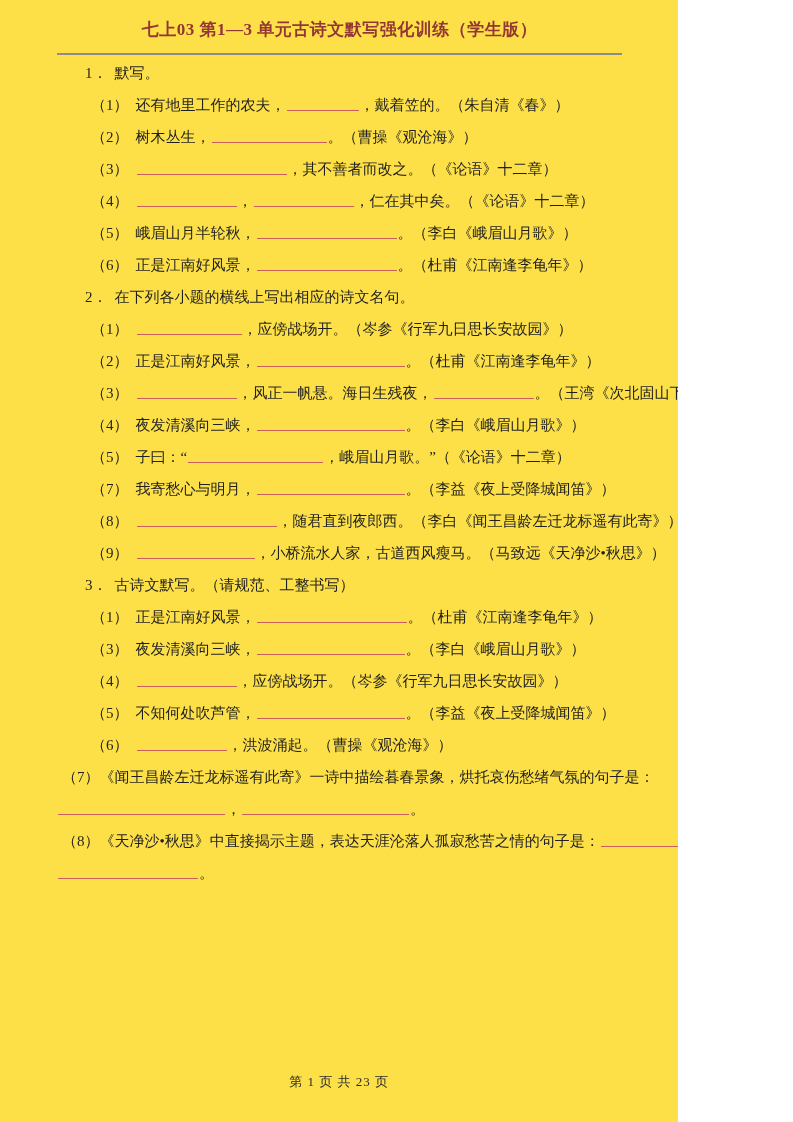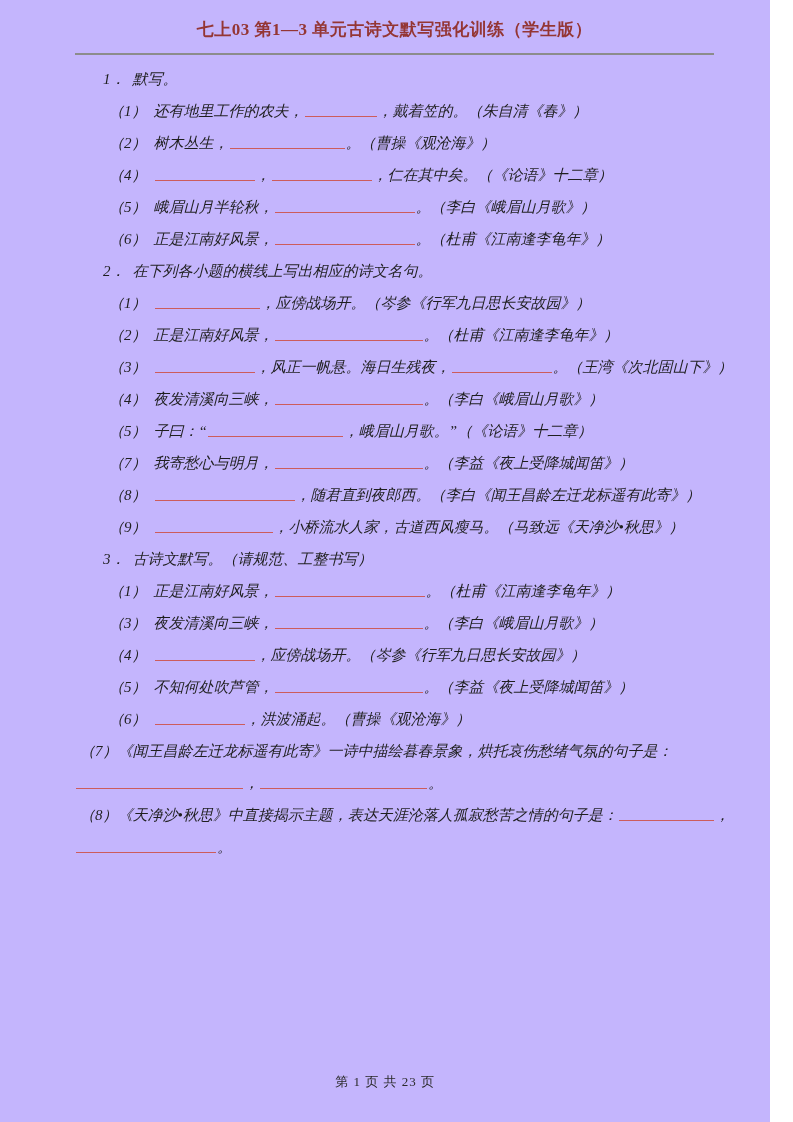--- a/index.html
+++ b/index.html
@@ -1,38 +1,38 @@
 <!DOCTYPE html>
 <html style="--accent: #943634; --blank: #cd5c5c;"><head>
 <meta charset="utf-8">
 <style>
   html,body{margin:0;padding:0;background:#fff;}
   .page{
     position:relative;
-    width:770px;height:1122px;
-    background:#c4b5fd;
+    width:678px;height:1122px;
+    background:#fde047;
     box-sizing:border-box;
-    padding:16px 56px 0 75px;
+    padding:16px 56px 0 57px;
     font-family:"Liberation Serif","DejaVu Serif",serif;
     color:#1f1f1f;
     overflow:hidden;
   }
   .title{
     text-align:center;
     font-weight:bold;
     font-size:17px;
     line-height:28px;
     color:var(--accent,#943634);
     letter-spacing:.5px;
   }
   .rule{
     border-bottom:2px solid #8c8c8c;
     margin-top:9px;
   }
-  .content{margin-top:8px;font-style:italic;}
+  .content{margin-top:2px;}
   .line{
     font-size:15px;
     line-height:32px;
     white-space:nowrap;
   }
   .stem{padding-left:28px;}
   .num{margin-right:7px;}
   .item{padding-left:34px;}
   .item.tight{padding-left:5px;}
   .item .label{margin-right:7px;}
@@ -59,20 +59,21 @@
 <body>
 
 <div class="page">
   <div class="title">七上03 第1—3 单元古诗文默写强化训练（学生版）</div>
   <div class="rule"></div>
   <div class="content" id="content">
       <div class="question">
         <div class="line stem"><span class="num">1．</span><span>默写。</span></div>
         <div class="line item"><span class="label">（1）</span><span>还有地里工作的农夫，</span><span class="blank" style="width: 72px;"></span><span>，戴着笠的。（朱自清《春》）</span></div>
         <div class="line item"><span class="label">（2）</span><span>树木丛生，</span><span class="blank" style="width: 115px;"></span><span>。（曹操《观沧海》）</span></div>
+        <div class="line item"><span class="label">（3）</span><span class="blank" style="width: 150px;"></span><span>，其不善者而改之。（《论语》十二章）</span></div>
         <div class="line item"><span class="label">（4）</span><span class="blank" style="width: 100px;"></span><span>，</span><span class="blank" style="width: 100px;"></span><span>，仁在其中矣。（《论语》十二章）</span></div>
         <div class="line item"><span class="label">（5）</span><span>峨眉山月半轮秋，</span><span class="blank" style="width: 140px;"></span><span>。（李白《峨眉山月歌》）</span></div>
         <div class="line item"><span class="label">（6）</span><span>正是江南好风景，</span><span class="blank" style="width: 140px;"></span><span>。（杜甫《江南逢李龟年》）</span></div>
       </div>
       <div class="question">
         <div class="line stem"><span class="num">2．</span><span>在下列各小题的横线上写出相应的诗文名句。</span></div>
         <div class="line item"><span class="label">（1）</span><span class="blank" style="width: 105px;"></span><span>，应傍战场开。（岑参《行军九日思长安故园》）</span></div>
         <div class="line item"><span class="label">（2）</span><span>正是江南好风景，</span><span class="blank" style="width: 148px;"></span><span>。（杜甫《江南逢李龟年》）</span></div>
         <div class="line item"><span class="label">（3）</span><span class="blank" style="width: 100px;"></span><span>，风正一帆悬。海日生残夜，</span><span class="blank" style="width: 100px;"></span><span>。（王湾《次北固山下》）</span></div>
         <div class="line item"><span class="label">（4）</span><span>夜发清溪向三峡，</span><span class="blank" style="width: 148px;"></span><span>。（李白《峨眉山月歌》）</span></div>

